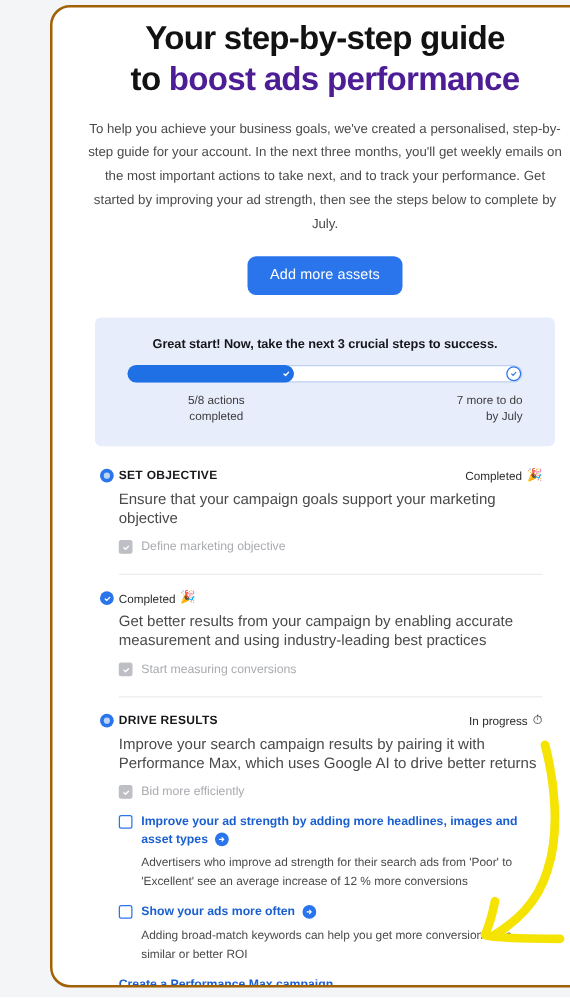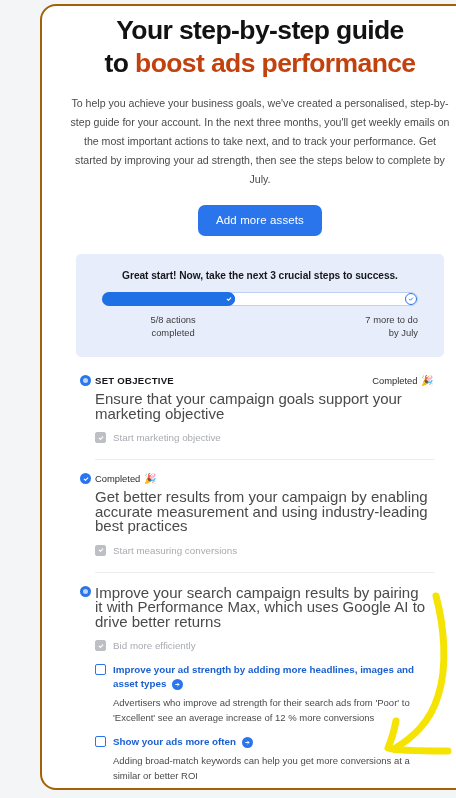--- a/index.html
+++ b/index.html
@@ -45,21 +45,21 @@
   
   .headline {
     margin: 8px 22px 0 22px;
     text-align: center;
     font-size: 26.5px;
     line-height: 33px;
     font-weight: bold;
     letter-spacing: -0.6px;
     color: #121212;
   }
-  .headline .accent { color: #c2410c; }
+  .headline .accent { color: #4c1d95; }
 
   .intro {
     margin: 14px 27px 0 27px;
     text-align: center;
     font-size: 10.6px;
     line-height: 19px;
     color: #4a4a4a;
   }
 
   
@@ -202,21 +202,21 @@
     gap: 4px;
     font-size: 9.4px;
     color: #2b2b2b;
   }
   .status-emoji {
     font-size: 10px;
     line-height: 1;
   }
   .step-desc {
     margin-top: 6px;
-    font-size: 15px;
+    font-size: 12px;
     line-height: 14.5px;
     color: #4a4a4a;
     padding-right: 4px;
   }
 
   .task {
     margin-top: 10px;
     display: flex;
     align-items: flex-start;
     gap: 7px;
@@ -343,21 +343,21 @@
                 <span class="status-emoji">🎉</span>
               </div>
             </div>
             <div class="step-desc">Ensure that your campaign goals support your marketing objective</div>
             <div class="task">
               <span class="cbox done">
                 <svg viewBox="0 0 10 10" class="tick">
                   <path d="M2 5.2 L4.1 7.2 L8 3.2" fill="none" stroke="#ffffff" stroke-width="1.9" stroke-linecap="round" stroke-linejoin="round"></path>
                 </svg>
               </span>
-              <span class="task-label done">Start marketing objective</span>
+              <span class="task-label done">Define marketing objective</span>
             </div>
           </div>
           <div class="divider"></div>
           <div class="step">
             <div class="step-dot">
               <svg viewBox="0 0 10 10" class="tick">
                 <path d="M2 5.2 L4.1 7.2 L8 3.2" fill="none" stroke="#ffffff" stroke-width="1.8" stroke-linecap="round" stroke-linejoin="round"></path>
               </svg>
             </div>
             <div class="step-head">
@@ -373,20 +373,29 @@
                   <path d="M2 5.2 L4.1 7.2 L8 3.2" fill="none" stroke="#ffffff" stroke-width="1.9" stroke-linecap="round" stroke-linejoin="round"></path>
                 </svg>
               </span>
               <span class="task-label done">Start measuring conversions</span>
             </div>
           </div>
           <div class="divider"></div>
           <div class="step">
             <div class="step-dot">
               <span class="inner-dot"></span>
+            </div>
+            <div class="step-head">
+              <div class="step-head-left">
+                <span class="step-title">DRIVE RESULTS</span>
+              </div>
+              <div class="step-status">
+                <span>In progress</span>
+                <span class="status-emoji">⏱</span>
+              </div>
             </div>
             <div class="step-desc">Improve your search campaign results by pairing it with Performance Max, which uses Google AI to drive better returns</div>
             <div class="task">
               <span class="cbox done">
                 <svg viewBox="0 0 10 10" class="tick">
                   <path d="M2 5.2 L4.1 7.2 L8 3.2" fill="none" stroke="#ffffff" stroke-width="1.9" stroke-linecap="round" stroke-linejoin="round"></path>
                 </svg>
               </span>
               <span class="task-label done">Bid more efficiently</span>
             </div>

